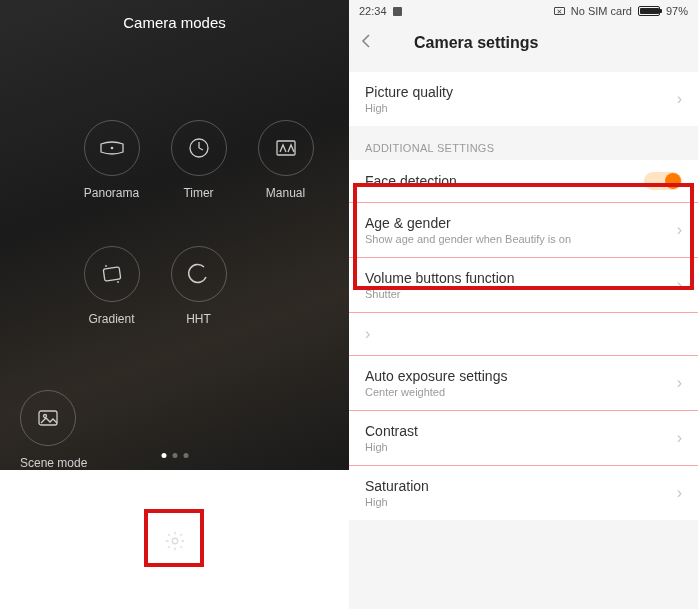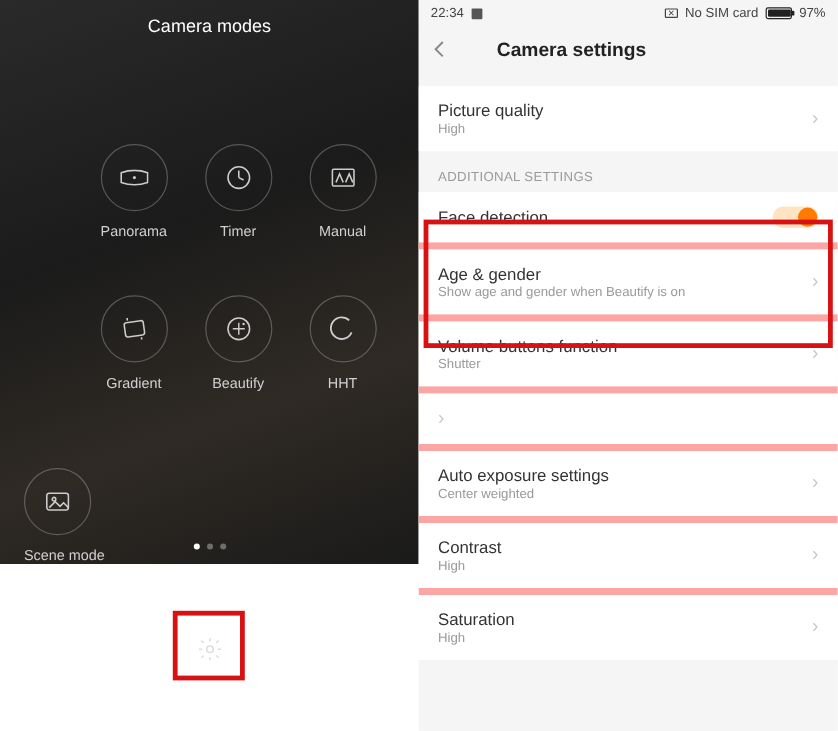--- a/index.html
+++ b/index.html
@@ -90,21 +90,21 @@
   .back-chev { color: #888; margin-right: 12px; font-size: 18px; cursor:pointer; }
   .header-title { font-size: 16px; font-weight: 600; color: #222; margin-left: 31px; }
 
   .list { background: #fff; }
   .section-label {
     padding: 16px 16px 6px; font-size: 11px; color: #9a9a9a;
     background: #f5f5f5; letter-spacing: 0.3px;
   }
   .item {
     background: #fff; padding: 12px 16px 12px 16px;
-    border-bottom: 6px solid #fca5a5;
+    border-bottom: 1px solid #fca5a5;
     display: flex; align-items: center; justify-content: space-between;
     cursor: pointer; position: relative;
   }
   .item:last-child { border-bottom: none; }
   .item-left { display: flex; flex-direction: column; gap: 2px; }
   .item-title { font-size: 14px; color: #333; }
   .item-sub { font-size: 11px; color: #9a9a9a; }
   .chev { color: #c6c6c6; font-size: 16px; }
 
   .toggle {
@@ -158,30 +158,20 @@
       <div class="mode-label">Manual</div>
     </div>
     <div class="mode">
       <div class="mode-circle">
         <svg width="22" height="20" viewBox="0 0 22 20" fill="none" stroke="#ccc" stroke-width="1.3">
           <rect x="3" y="4" width="16" height="12" rx="2" transform="rotate(-8 11 10)"></rect>
           <path d="M5 3 L5 1 M17 17 L17 19"></path>
         </svg>
       </div>
       <div class="mode-label">Gradient</div>
-    </div>
-    <div class="mode">
-      <div class="mode-circle">
-        <svg width="22" height="22" viewBox="0 0 22 22" fill="none" stroke="#ccc" stroke-width="1.3">
-          <circle cx="11" cy="11" r="9"></circle>
-          <path d="M11 6 L11 16 M6 11 L16 11" stroke-width="1.2"></path>
-          <circle cx="15" cy="7" r="1" fill="#ccc" stroke="none"></circle>
-        </svg>
-      </div>
-      <div class="mode-label">Beautify</div>
     </div>
     <div class="mode">
       <div class="mode-circle">
         <svg width="22" height="22" viewBox="0 0 22 22" fill="none" stroke="#ccc" stroke-width="1.5">
           <path d="M16 4 A9 9 0 1 0 18 14"></path>
         </svg>
       </div>
       <div class="mode-label">HHT</div>
     </div>
   </div>

